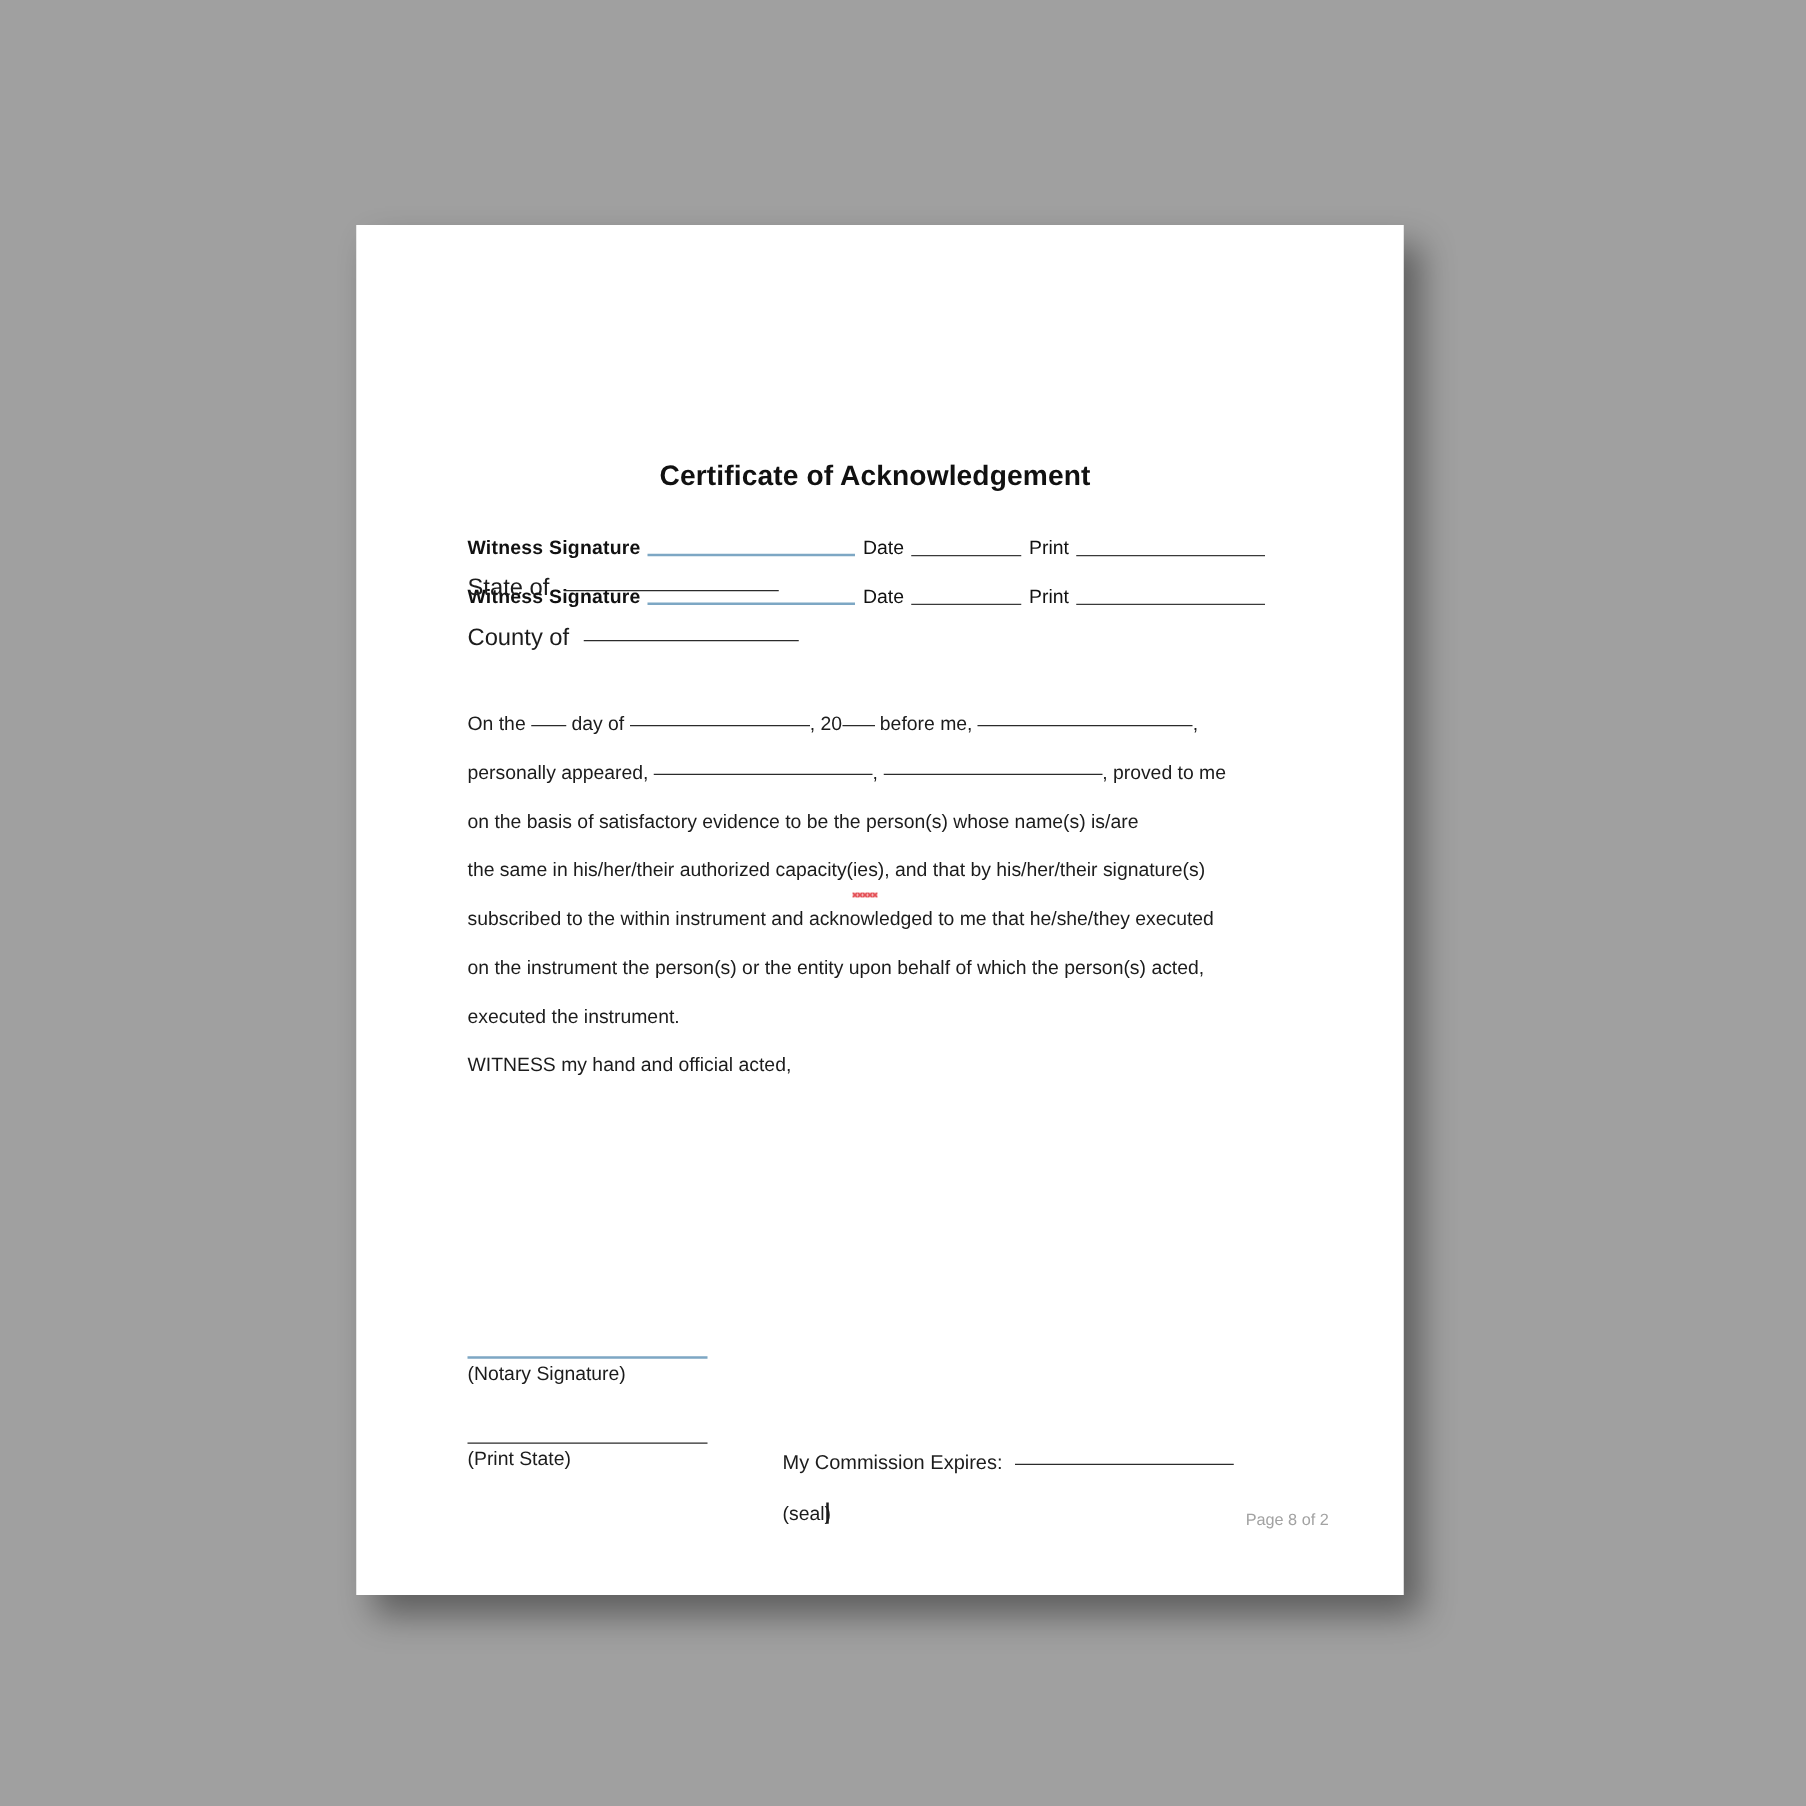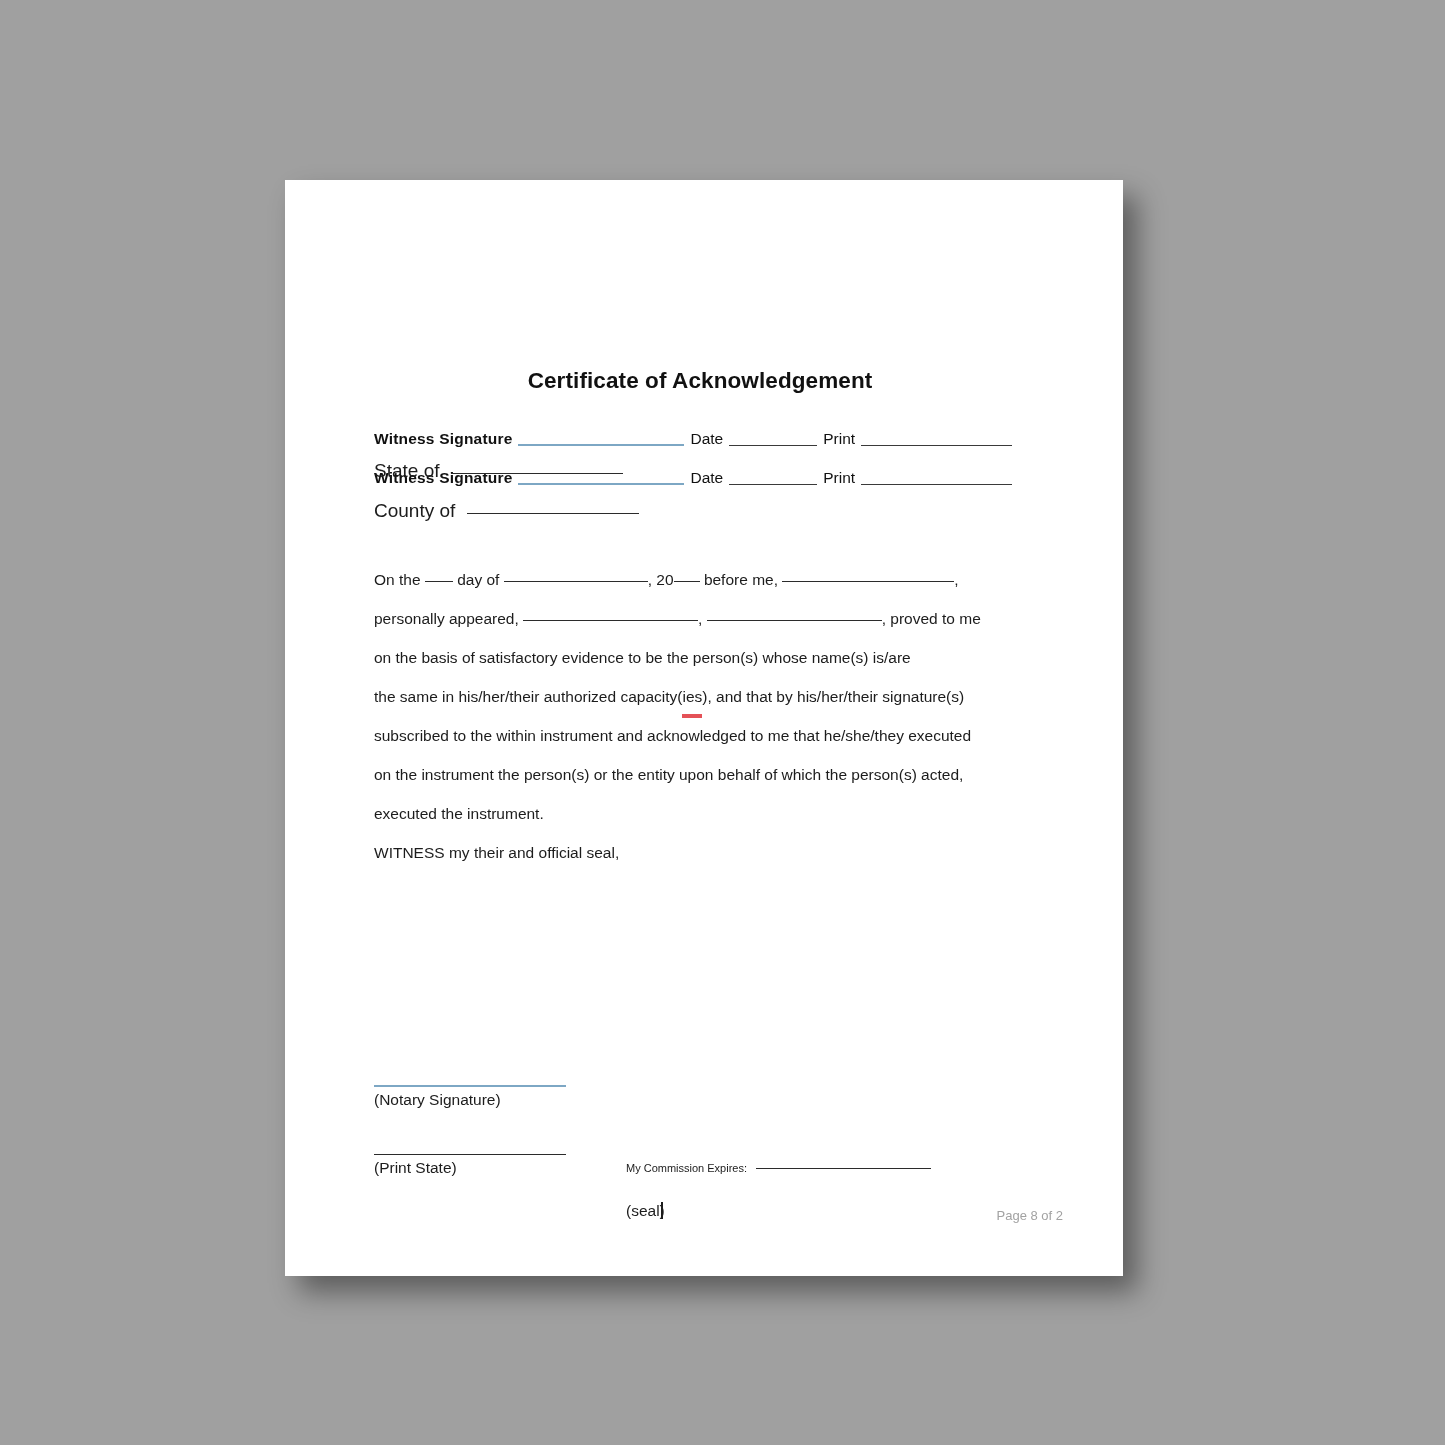--- a/index.html
+++ b/index.html
@@ -142,21 +142,21 @@
   .sig-caption {
     font-size: 15.5px;
     color: #1c1c1c;
     margin-top: 4px;
     white-space: nowrap;
   }
 
   
   #commission-row {
     position: absolute;
-    font-size: 11px;
+    font-size: 16px;
     color: #1c1c1c;
     white-space: nowrap;
   }
   #seal-row {
     position: absolute;
     font-size: 15.5px;
     color: #1c1c1c;
     white-space: nowrap;
   }
   .caret {
@@ -239,21 +239,21 @@
         <span class="blank" style="width:175px;"></span><span>, proved to me</span>
       </div>
 
       <div class="prow">on the basis of satisfactory evidence to be the person(s) whose name(s) is/are</div>
       <div class="prow"><span>the same in his/her/their authorized capacity(</span><span class="misspell">ies</span><span>), and that by his/her/their signature(s)</span></div>
 
       <div class="prow">subscribed to the within instrument and acknowledged to me that he/she/they executed</div>
 
       <div class="prow">on the instrument the person(s) or the entity upon behalf of which the person(s) acted,</div>
       <div class="prow">executed the instrument.</div>
-      <div class="prow">WITNESS my their and official seal,</div>
+      <div class="prow">WITNESS my hand and official acted,</div>
     </div>
 
     <div class="sig-block" style="left:0; top:905px;">
       <div class="sig-rule-blue"></div>
       <div class="sig-caption">(Notary Signature)</div>
     </div>
 
     <div class="sig-block" style="left:0; top:974px;">
       <div class="sig-rule-dark"></div>
       <div class="sig-caption">(Print State)</div>

